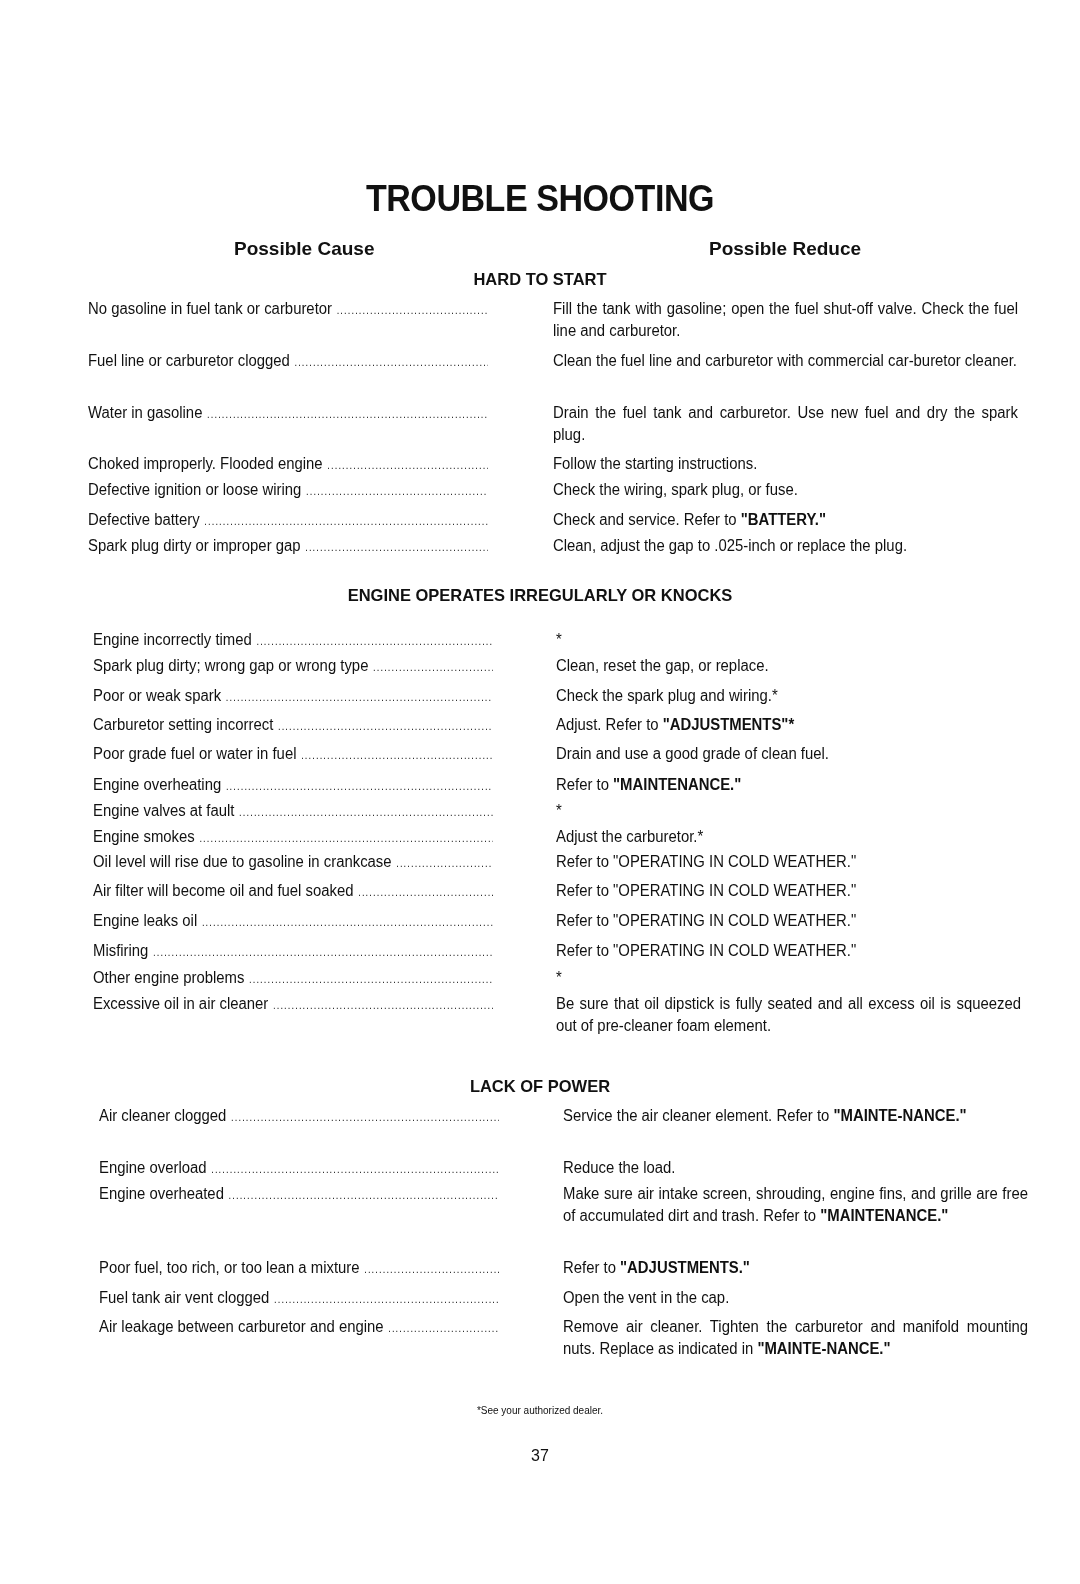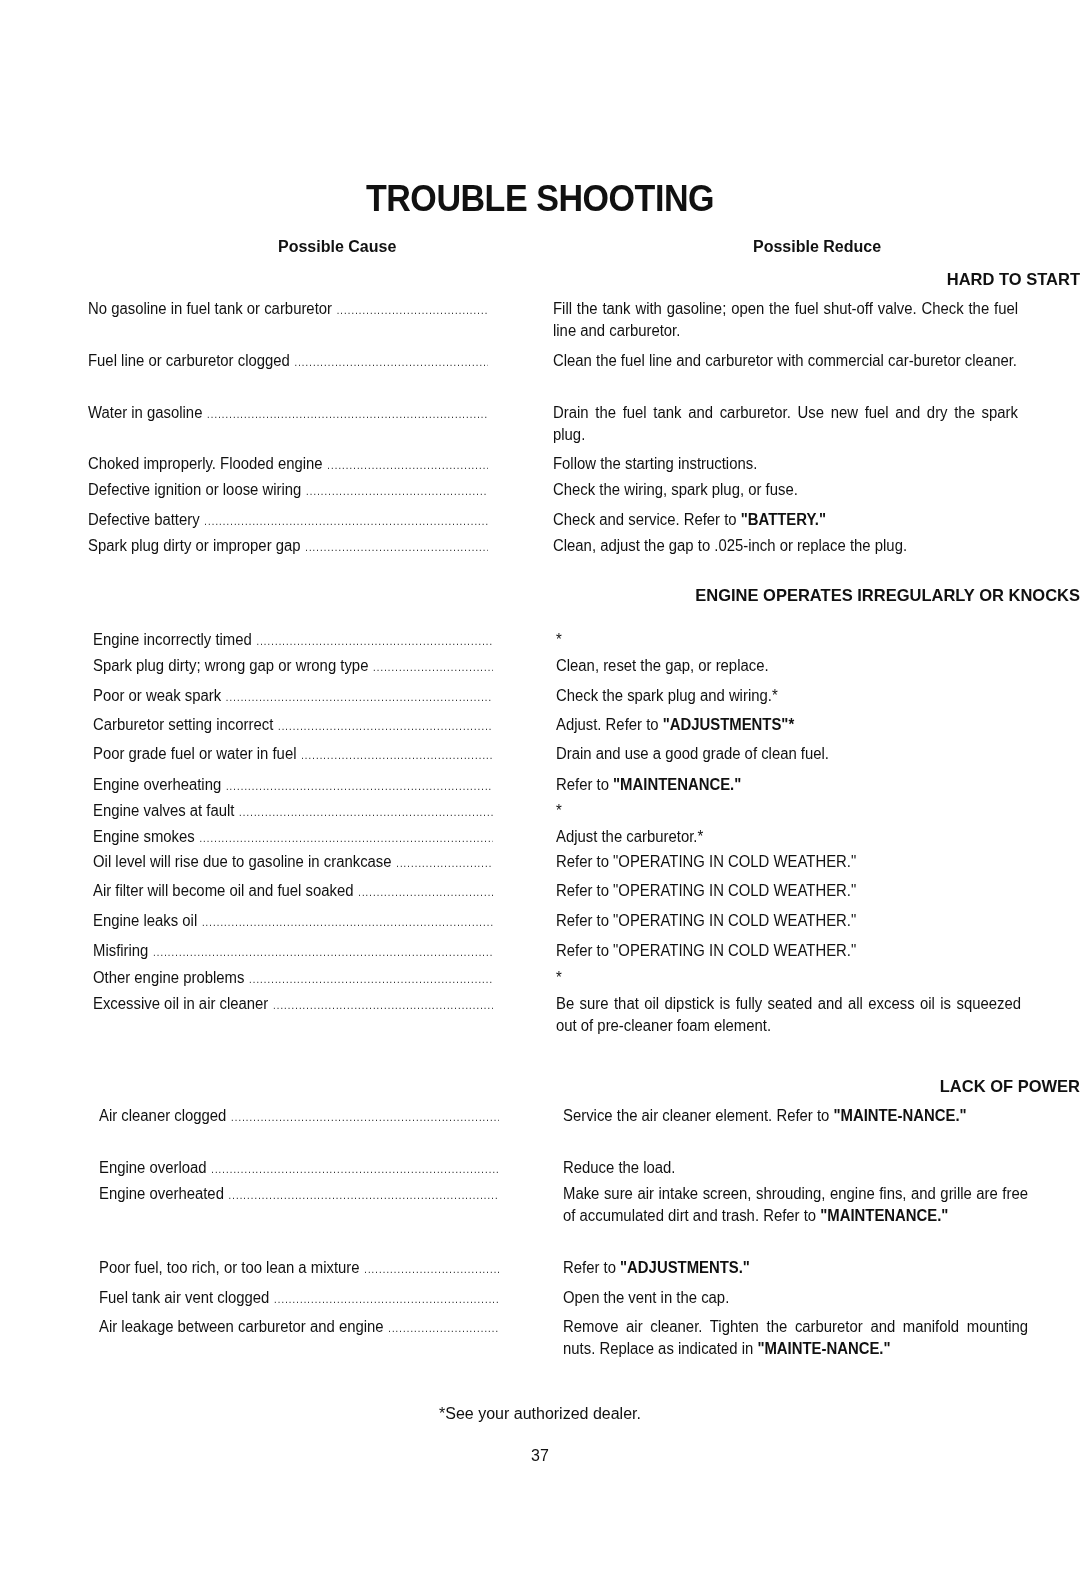--- a/index.html
+++ b/index.html
@@ -4,25 +4,25 @@
 <style>
   html, body { margin: 0; padding: 0; background: #ffffff; }
   body {
     width: 1080px; height: 1584px; position: relative; overflow: hidden;
     font-family: "Liberation Sans", sans-serif; color: #111111;
   }
   .page-title {
     position: absolute; top: 178px; left: 0; width: 1080px; text-align: center;
     font-size: 37px; font-weight: bold; letter-spacing: -0.5px; transform: scaleX(0.92);
   }
-  .col-head { position: absolute; top: 238px; font-size: 16px; font-weight: bold; margin-left: 44px; }
+  .col-head { position: absolute; top: 238px; font-size: 19px; font-weight: bold; }
   .col-head.cause { left: 234px; }
   .col-head.remedy { left: 709px; }
   .section-title {
-    position: absolute; left: 0; width: 1080px; text-align: right;
+    position: absolute; left: 0; width: 1080px; text-align: center;
     font-size: 16.5px; font-weight: bold;
   }
   .row { position: absolute; left: 0; width: 1080px; font-size: 16px; line-height: 22px; }
   .cause-cell {
     position: absolute; width: 430px;
     display: flex; align-items: baseline; white-space: nowrap; overflow: hidden;
     transform: scaleX(0.93); transform-origin: left top;
   }
   .cause-cell .txt { flex: 0 0 auto; }
   .cause-cell .leader {
@@ -36,21 +36,21 @@
     transform: scaleX(0.93); transform-origin: left top;
   }
   .s1 .cause-cell { left: 88px; }
   .s1 .remedy-cell { left: 553px; }
   .s2 .cause-cell { left: 93px; }
   .s2 .remedy-cell { left: 556px; }
   .s3 .cause-cell { left: 99px; }
   .s3 .remedy-cell { left: 563px; }
   .bold { font-weight: bold; }
   .footnote {
-    position: absolute; top: 1405px; left: 0; width: 1080px; text-align: center; font-size: 16px;
+    position: absolute; top: 1405px; left: 0; width: 1080px; text-align: center; font-size: 10px;
   }
   .page-number {
     position: absolute; top: 1447px; left: 0; width: 1080px; text-align: center; font-size: 16px;
   }
 </style>
 </head>
 <body>
 
 <div class="page-title">TROUBLE SHOOTING</div>
 <div class="col-head cause">Possible Cause</div>

